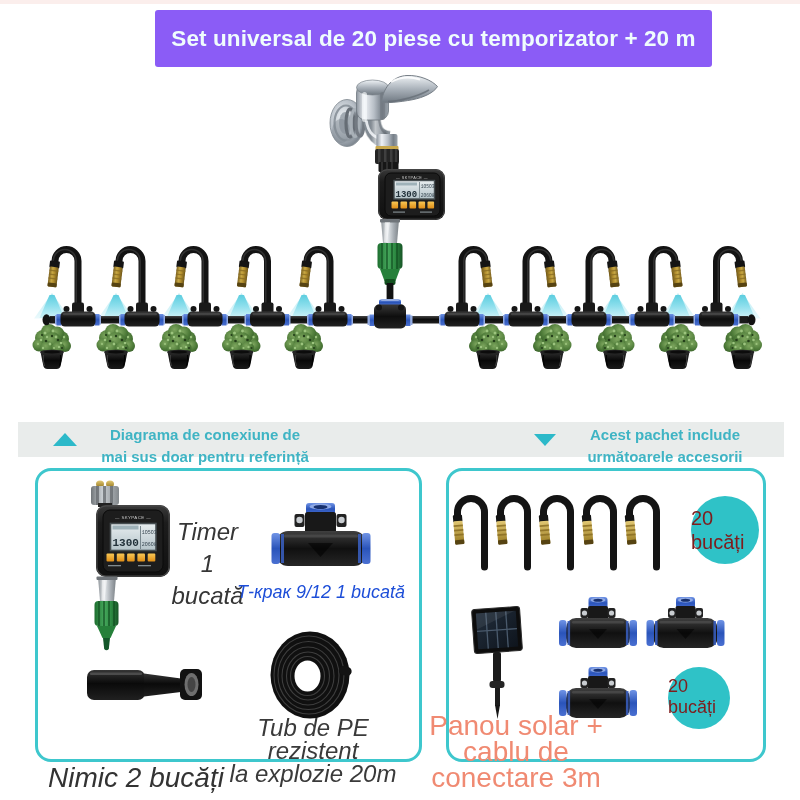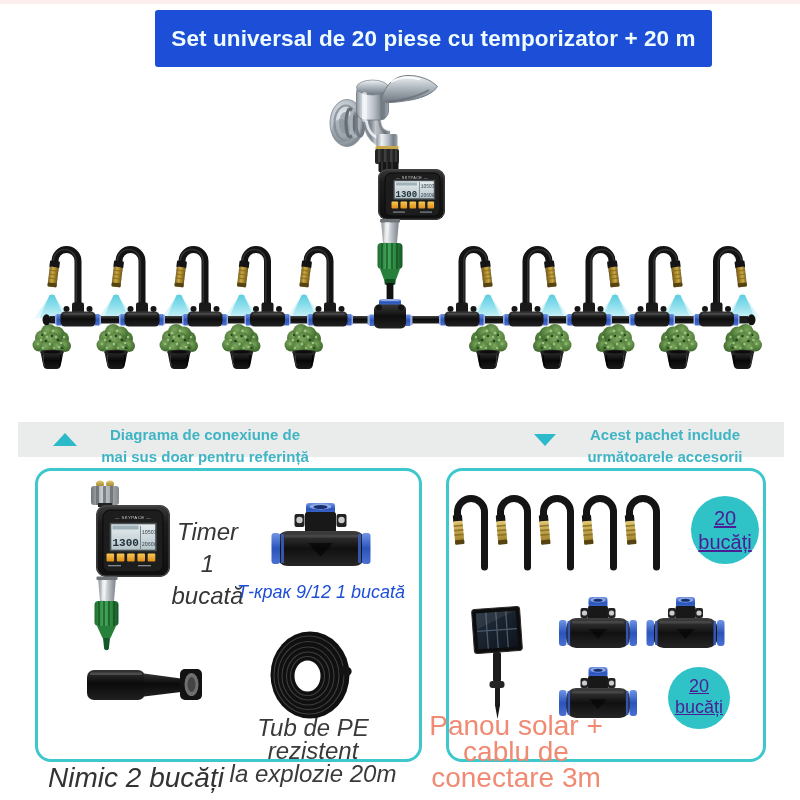--- a/index.html
+++ b/index.html
@@ -1,38 +1,38 @@
 <!DOCTYPE html>
 <html><head>
 <meta charset="utf-8">
 <style>
   html,body{margin:0;padding:0;}
   body{width:800px;height:800px;position:relative;background:#ffffff;overflow:hidden;
        font-family:"Liberation Sans", sans-serif;}
   .abs{position:absolute;}
   #topstrip{left:0;top:0;width:800px;height:4px;background:#fbeeec;}
-  #banner{left:155px;top:10px;width:557px;height:57px;background:#1d4ed8;border-radius:3px;
+  #banner{left:155px;top:10px;width:557px;height:57px;background:#8b5cf6;border-radius:3px;
           color:#effcfd;font-size:22.5px;font-weight:bold;text-align:center;line-height:58px;letter-spacing:.1px;}
   #band{left:18px;top:422px;width:766px;height:35px;background:#e9eceb;}
   .lbl{color:#3fb4c4;font-size:15px;line-height:22px;text-align:center;font-weight:bold;}
   #lblL{left:95px;top:424px;width:220px;}
   #lblR{left:555px;top:424px;width:220px;}
   .tri{width:0;height:0;}
   #triL{left:53px;top:433px;border-left:12.5px solid transparent;border-right:12.5px solid transparent;border-bottom:13px solid #2cb9c9;}
   #triR{left:534px;top:434px;border-left:11px solid transparent;border-right:11px solid transparent;border-top:12px solid #2cb9c9;}
   .card{background:#fff;border:3px solid #3ec7cd;border-radius:16px;}
   #cardL{left:35px;top:468px;width:381px;height:288px;}
   #cardR{left:446px;top:468px;width:314px;height:288px;}
   .dtxt{color:#3a3a3a;text-align:center;font-style:italic;}
   #txtTimer{left:150px;top:516px;width:115px;font-size:24px;line-height:32px;color:#363636;}
   #txtTkrak{left:215px;top:582px;width:212px;font-size:18px;color:#1d4ed8;text-align:center;}
   #txtNimic{left:26px;top:724px;width:220px;font-size:28px;color:#333;text-align:center;margin-top:38px;}
   #txtTub{left:213px;top:716px;width:200px;font-size:24px;line-height:23px;color:#3a3a3a;text-align:center;}
   #txtPanou{left:426px;top:713px;width:180px;font-size:28px;line-height:26px;color:#f08a72;text-align:center;}
-  .circ{background:#2fc2c7;border-radius:50%;color:#4c1d95;text-align:center;text-decoration:underline;}
+  .circ{background:#2fc2c7;border-radius:50%;color:#7f1d1d;}
   #circ1{left:691px;top:496px;width:68px;height:68px;font-size:20px;line-height:24px;}
   #circ2{left:668px;top:667px;width:62px;height:62px;font-size:18px;line-height:21px;}
   #circ1 .in{margin-top:10px;} #circ2 .in{margin-top:9px;}
 </style>
 </head>
 <body>
 <div id="topstrip" class="abs"></div>
 <div id="banner" class="abs">Set universal de 20 piese cu temporizator + 20 m</div>
 
 <svg class="abs" style="left:0;top:0" width="800" height="410" viewBox="0 0 800 410">

